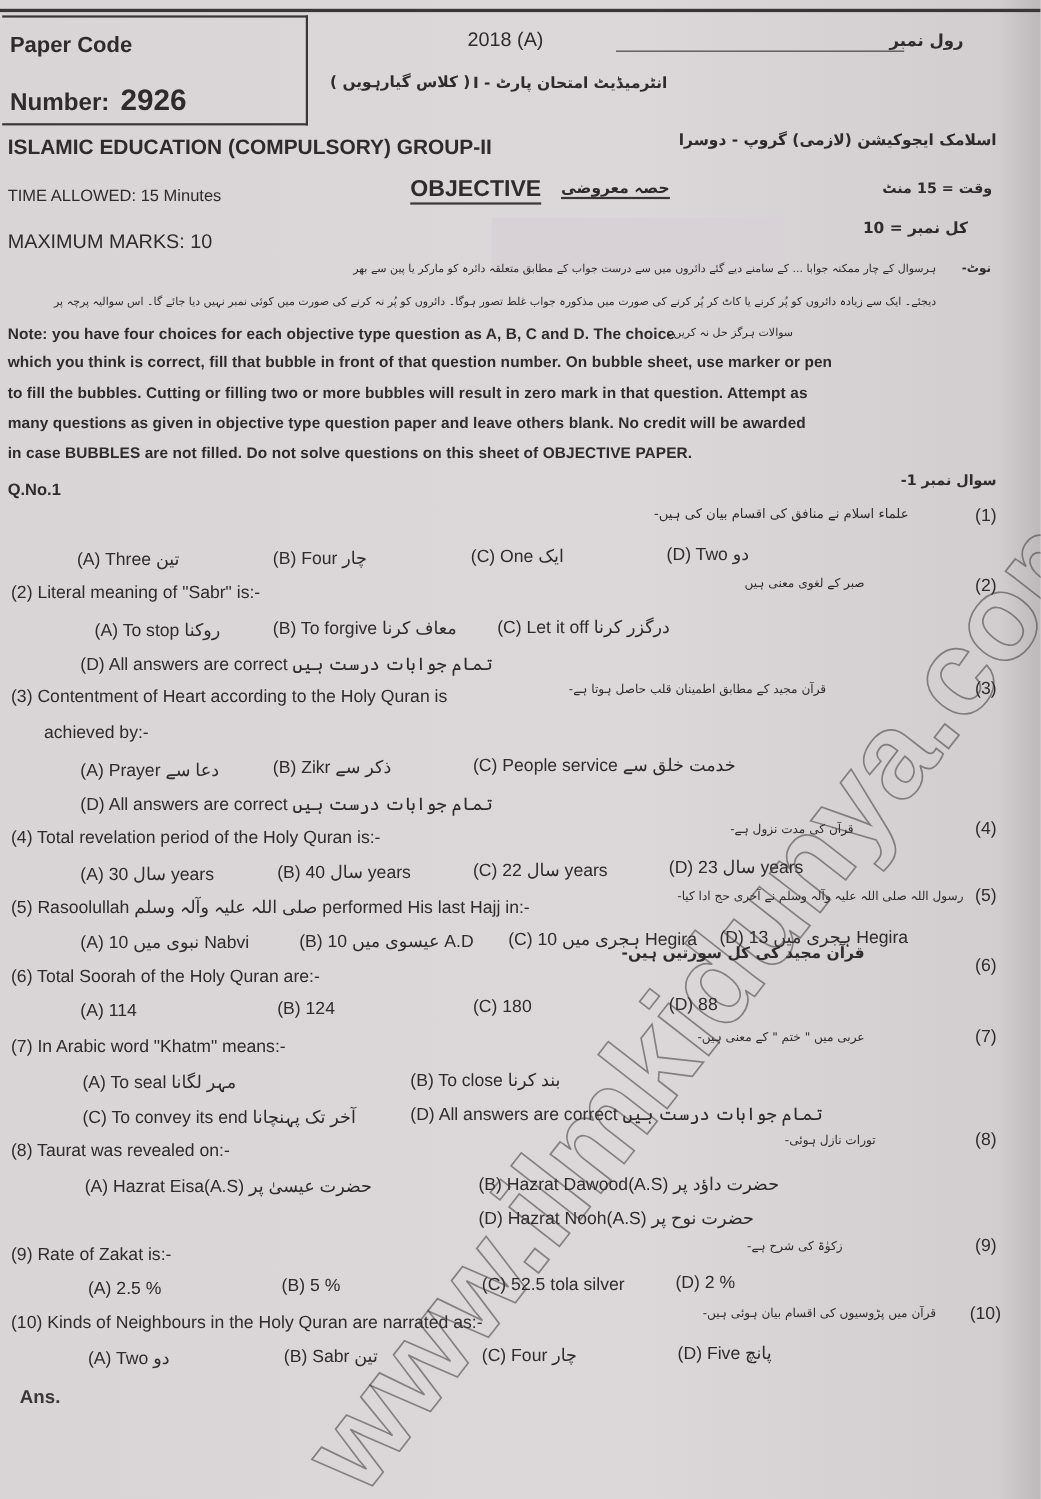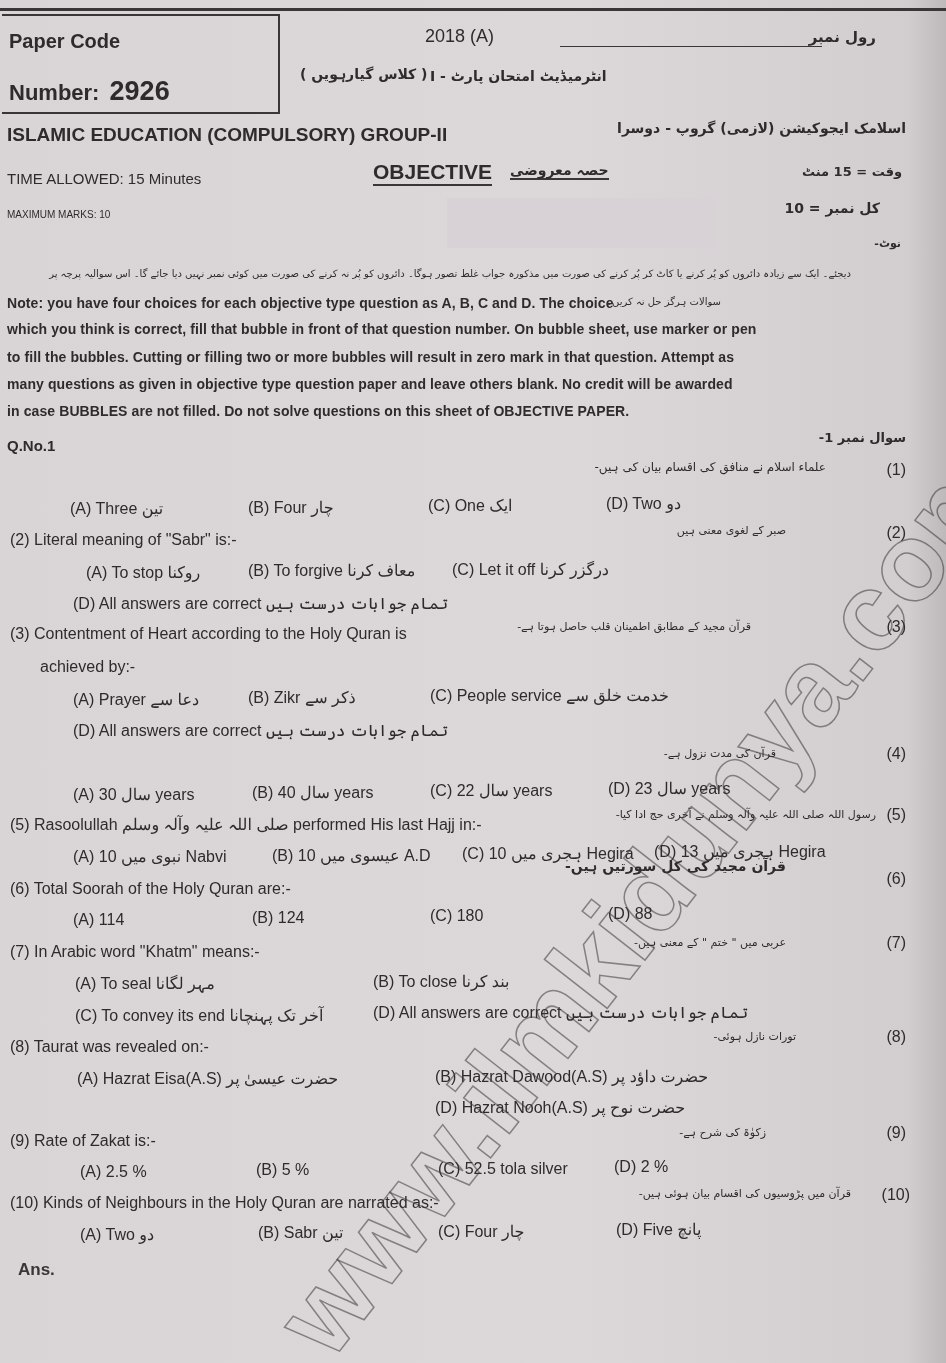--- a/index.html
+++ b/index.html
@@ -41,25 +41,26 @@
   <div class="abs ur bold" style="left:430px;top:68px;font-size:14px;">انٹرمیڈیٹ امتحان پارٹ - I</div>
 
   <div class="abs bold" style="left:7px;top:124px;font-size:19px;">ISLAMIC EDUCATION (COMPULSORY) GROUP-II</div>
   <div class="abs ur bold" style="right:40px;top:120px;font-size:14px;">اسلامک ایجوکیشن (لازمی) گروپ - دوسرا</div>
 
   <div class="abs" style="left:7px;top:170px;font-size:15px;">TIME ALLOWED: 15 Minutes</div>
   <div class="abs bold underline" style="left:373px;top:160px;font-size:21px;">OBJECTIVE</div>
   <div class="abs ur bold underline" style="left:510px;top:162px;font-size:14px;">حصہ معروضی</div>
   <div class="abs ur bold" style="right:44px;top:164px;font-size:13px;">وقت = 15 منٹ</div>
 
-  <div class="abs" style="left:7px;top:209px;font-size:10px;">MAXIMUM MARKS: 10</div>
+  <div class="abs" style="left:7px;top:209px;font-size:18px;">MAXIMUM MARKS: 10</div>
   <div class="abs ur bold" style="right:66px;top:200px;font-size:14px;">کل نمبر = 10</div>
   <div class="redact" style="left:447px;top:198px;width:267px;height:50px;"></div>
 
   <div class="abs ur bold" style="right:45px;top:237px;font-size:11px;">نوٹ-</div>
+  <div class="abs ur" style="right:95px;top:238px;font-size:10px;">ہرسوال کے چار ممکنہ جوابا ... کے سامنے دیے گئے دائروں میں سے درست جواب کے مطابق متعلقہ دائرہ کو مارکر یا پین سے بھر</div>
   <div class="abs ur" style="right:95px;top:268px;font-size:10px;">دیجئے۔ ایک سے زیادہ دائروں کو پُر کرنے یا کاٹ کر پُر کرنے کی صورت میں مذکورہ جواب غلط تصور ہوگا۔ دائروں کو پُر نہ کرنے کی صورت میں کوئی نمبر نہیں دیا جائے گا۔ اس سوالیہ پرچہ پر</div>
   <div class="abs ur" style="right:225px;top:296px;font-size:10px;">سوالات ہرگز حل نہ کریں۔</div>
 
   <div class="abs note" style="left:7px;top:321px;">which you think is correct, fill that bubble in front of that question number. On bubble sheet, use marker or pen</div>
   <div class="abs note" style="left:7px;top:295px;">Note:  you have four choices for each objective type question as A, B, C and D. The choice</div>
   <div class="abs note" style="left:7px;top:376px;">many questions as given in objective type question paper and leave others blank. No credit will be awarded</div>
   <div class="abs note" style="left:7px;top:349px;">to fill the bubbles. Cutting or filling two or more bubbles will result in zero mark in that question.  Attempt as</div>
   <div class="abs note" style="left:7px;top:403px;">in case BUBBLES are not filled. Do not solve questions on this sheet of OBJECTIVE PAPER.</div>
 
   <div class="abs bold" style="left:7px;top:437px;font-size:15px;">Q.No.1</div>
@@ -82,20 +83,21 @@
 
   <div class="abs q" style="left:10px;top:625px;">(3)  Contentment of Heart according to the Holy Quran is</div>
   <div class="abs q" style="left:40px;top:658px;">achieved by:-</div>
   <div class="abs ur" style="right:195px;top:620px;font-size:11px;">قرآن مجید کے مطابق اطمینان قلب حاصل ہوتا ہے-</div>
   <div class="abs q" style="right:40px;top:618px;">(3)</div>
   <div class="abs opt" style="left:73px;top:690px;">(A) Prayer  دعا سے</div>
   <div class="abs opt" style="left:248px;top:688px;">(B) Zikr  ذکر سے</div>
   <div class="abs opt" style="left:430px;top:686px;">(C) People service  خدمت خلق سے</div>
   <div class="abs opt" style="left:73px;top:721px;">(D) All answers are correct  تمام جوابات درست ہیں</div>
 
+  <div class="abs q" style="left:10px;top:753px;">(4)  Total revelation period of the Holy Quran is:-</div>
   <div class="abs ur" style="right:170px;top:747px;font-size:11px;">قرآن کی مدت نزول ہے-</div>
   <div class="abs q" style="right:40px;top:745px;">(4)</div>
   <div class="abs opt" style="left:73px;top:785px;">(A) 30 سال years</div>
   <div class="abs opt" style="left:252px;top:783px;">(B) 40 سال years</div>
   <div class="abs opt" style="left:430px;top:781px;">(C) 22 سال years</div>
   <div class="abs opt" style="left:608px;top:779px;">(D) 23 سال years</div>
 
   <div class="abs q" style="left:10px;top:815px;">(5)   Rasoolullah  صلی اللہ علیہ وآلہ وسلم   performed His last Hajj in:-</div>
   <div class="abs ur" style="right:70px;top:808px;font-size:11px;">رسول اللہ صلی اللہ علیہ وآلہ وسلم نے آخری حج ادا کیا-</div>
   <div class="abs q" style="right:40px;top:806px;">(5)</div>

